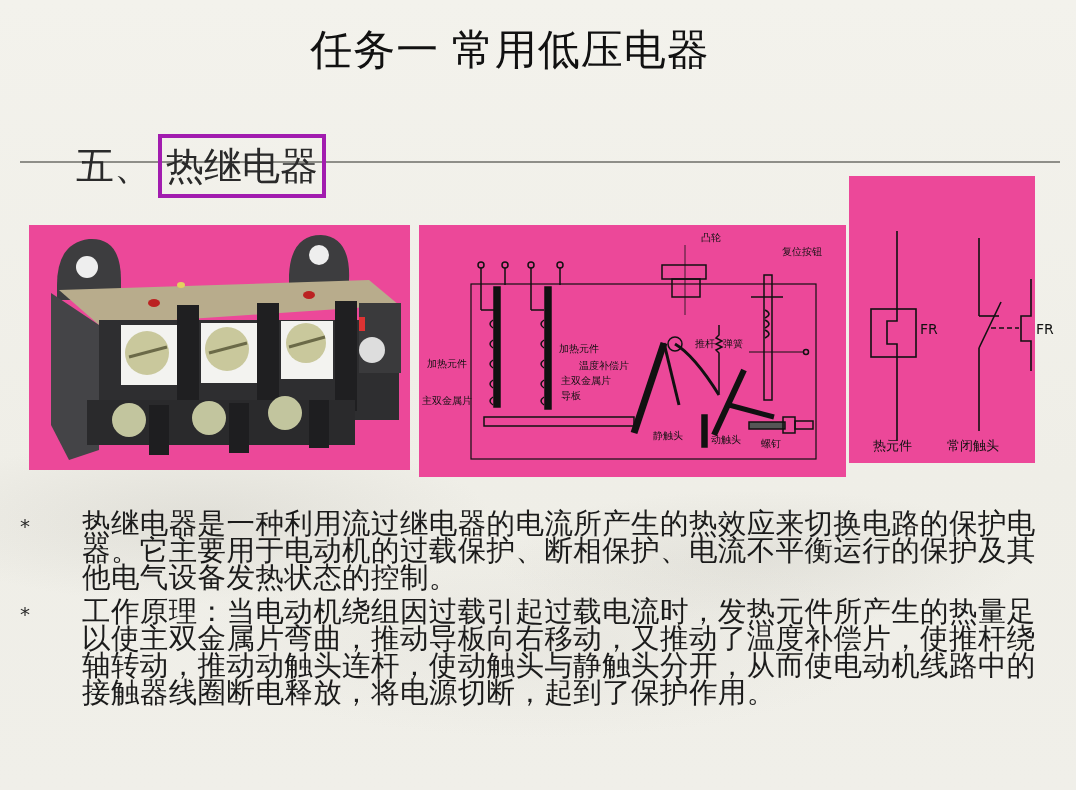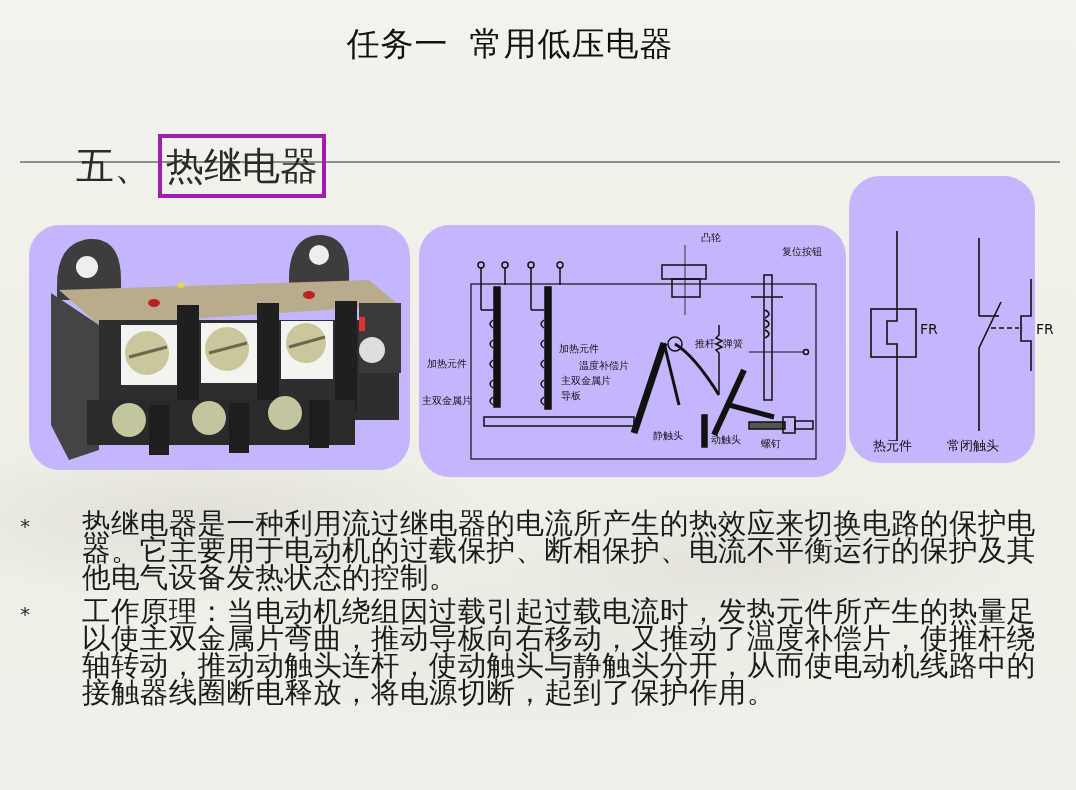--- a/index.html
+++ b/index.html
@@ -11,39 +11,39 @@
   .bg-texture {
     position:absolute; inset:0;
     background:
       radial-gradient(ellipse 420px 120px at 200px 520px, rgba(180,178,170,0.25), transparent 70%),
       radial-gradient(ellipse 380px 100px at 760px 560px, rgba(180,178,170,0.22), transparent 70%),
       radial-gradient(ellipse 500px 140px at 540px 640px, rgba(200,198,190,0.18), transparent 70%),
       linear-gradient(180deg, #f3f2ec 0%, #efeee7 60%, #f0efe9 100%);
   }
   .slide-title {
     position:absolute; left:0; width:1020px; top:22px; text-align:center;
-    font-family:Liberation Mono, monospace; font-size:33px; color:#111;
+    font-family:Liberation Sans, sans-serif; font-size:42px; color:#111;
     letter-spacing:1px;
   }
   .header-rule {
     position:absolute; left:20px; width:1040px; top:161px; height:2px;
     background:#8e8e88;
   }
   .section-heading {
     position:absolute; left:76px; top:134px;
     font-family:"DejaVu Serif", serif; font-size:38px; color:#2a2a2a;
     display:flex; align-items:center;
   }
   .section-heading .num { margin-right:6px; }
   .section-heading .boxed {
     border:4px solid #a21caf; padding:0 4px; line-height:56px; height:56px;
     background:transparent;
   }
   .img-panel {
-    position:absolute; background:#c4b5fd;border-radius:31px;
+    position:absolute; background:#ec4899;
   }
   #photo { left:29px; top:225px; width:381px; height:245px; }
   #diagram { left:419px; top:225px; width:427px; height:252px; }
   #symbols { left:849px; top:176px; width:186px; height:287px; }
 
   .bullets { position:absolute; left:20px; top:510px; width:1050px; }
   .bullet {
     position:relative; padding-left:46px;
     font-family:"DejaVu Serif", serif; font-size:28.5px; line-height:27px;
     color:#1b1b1b; letter-spacing:0.4px;

